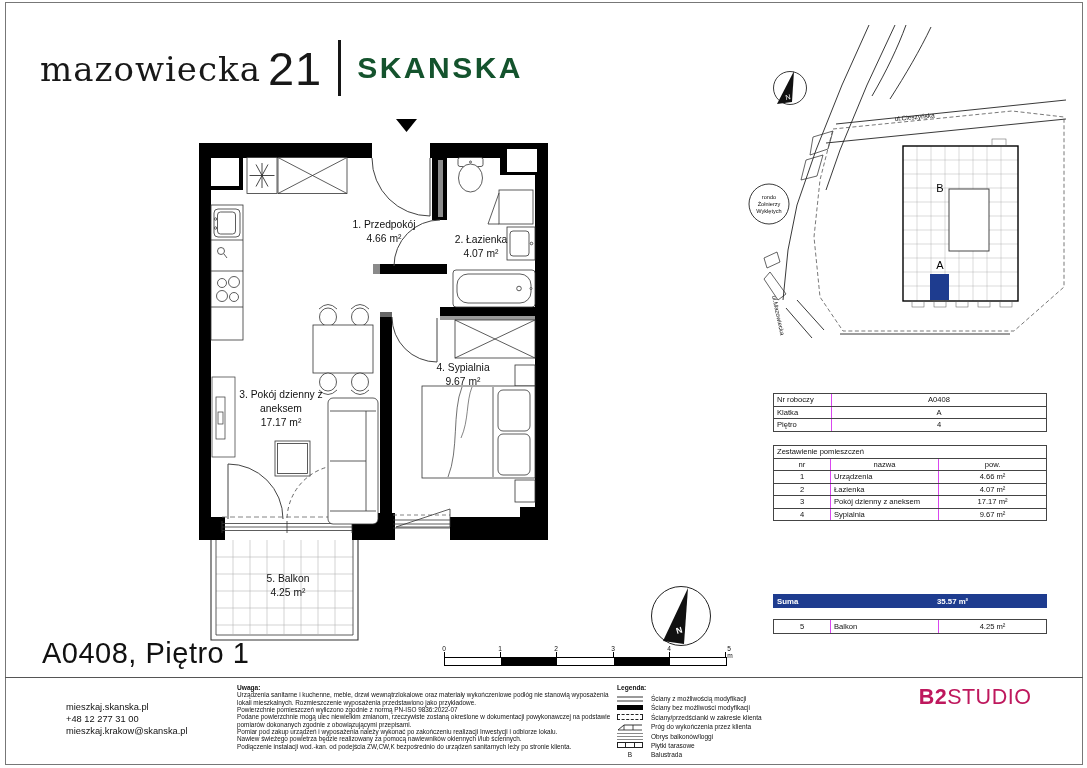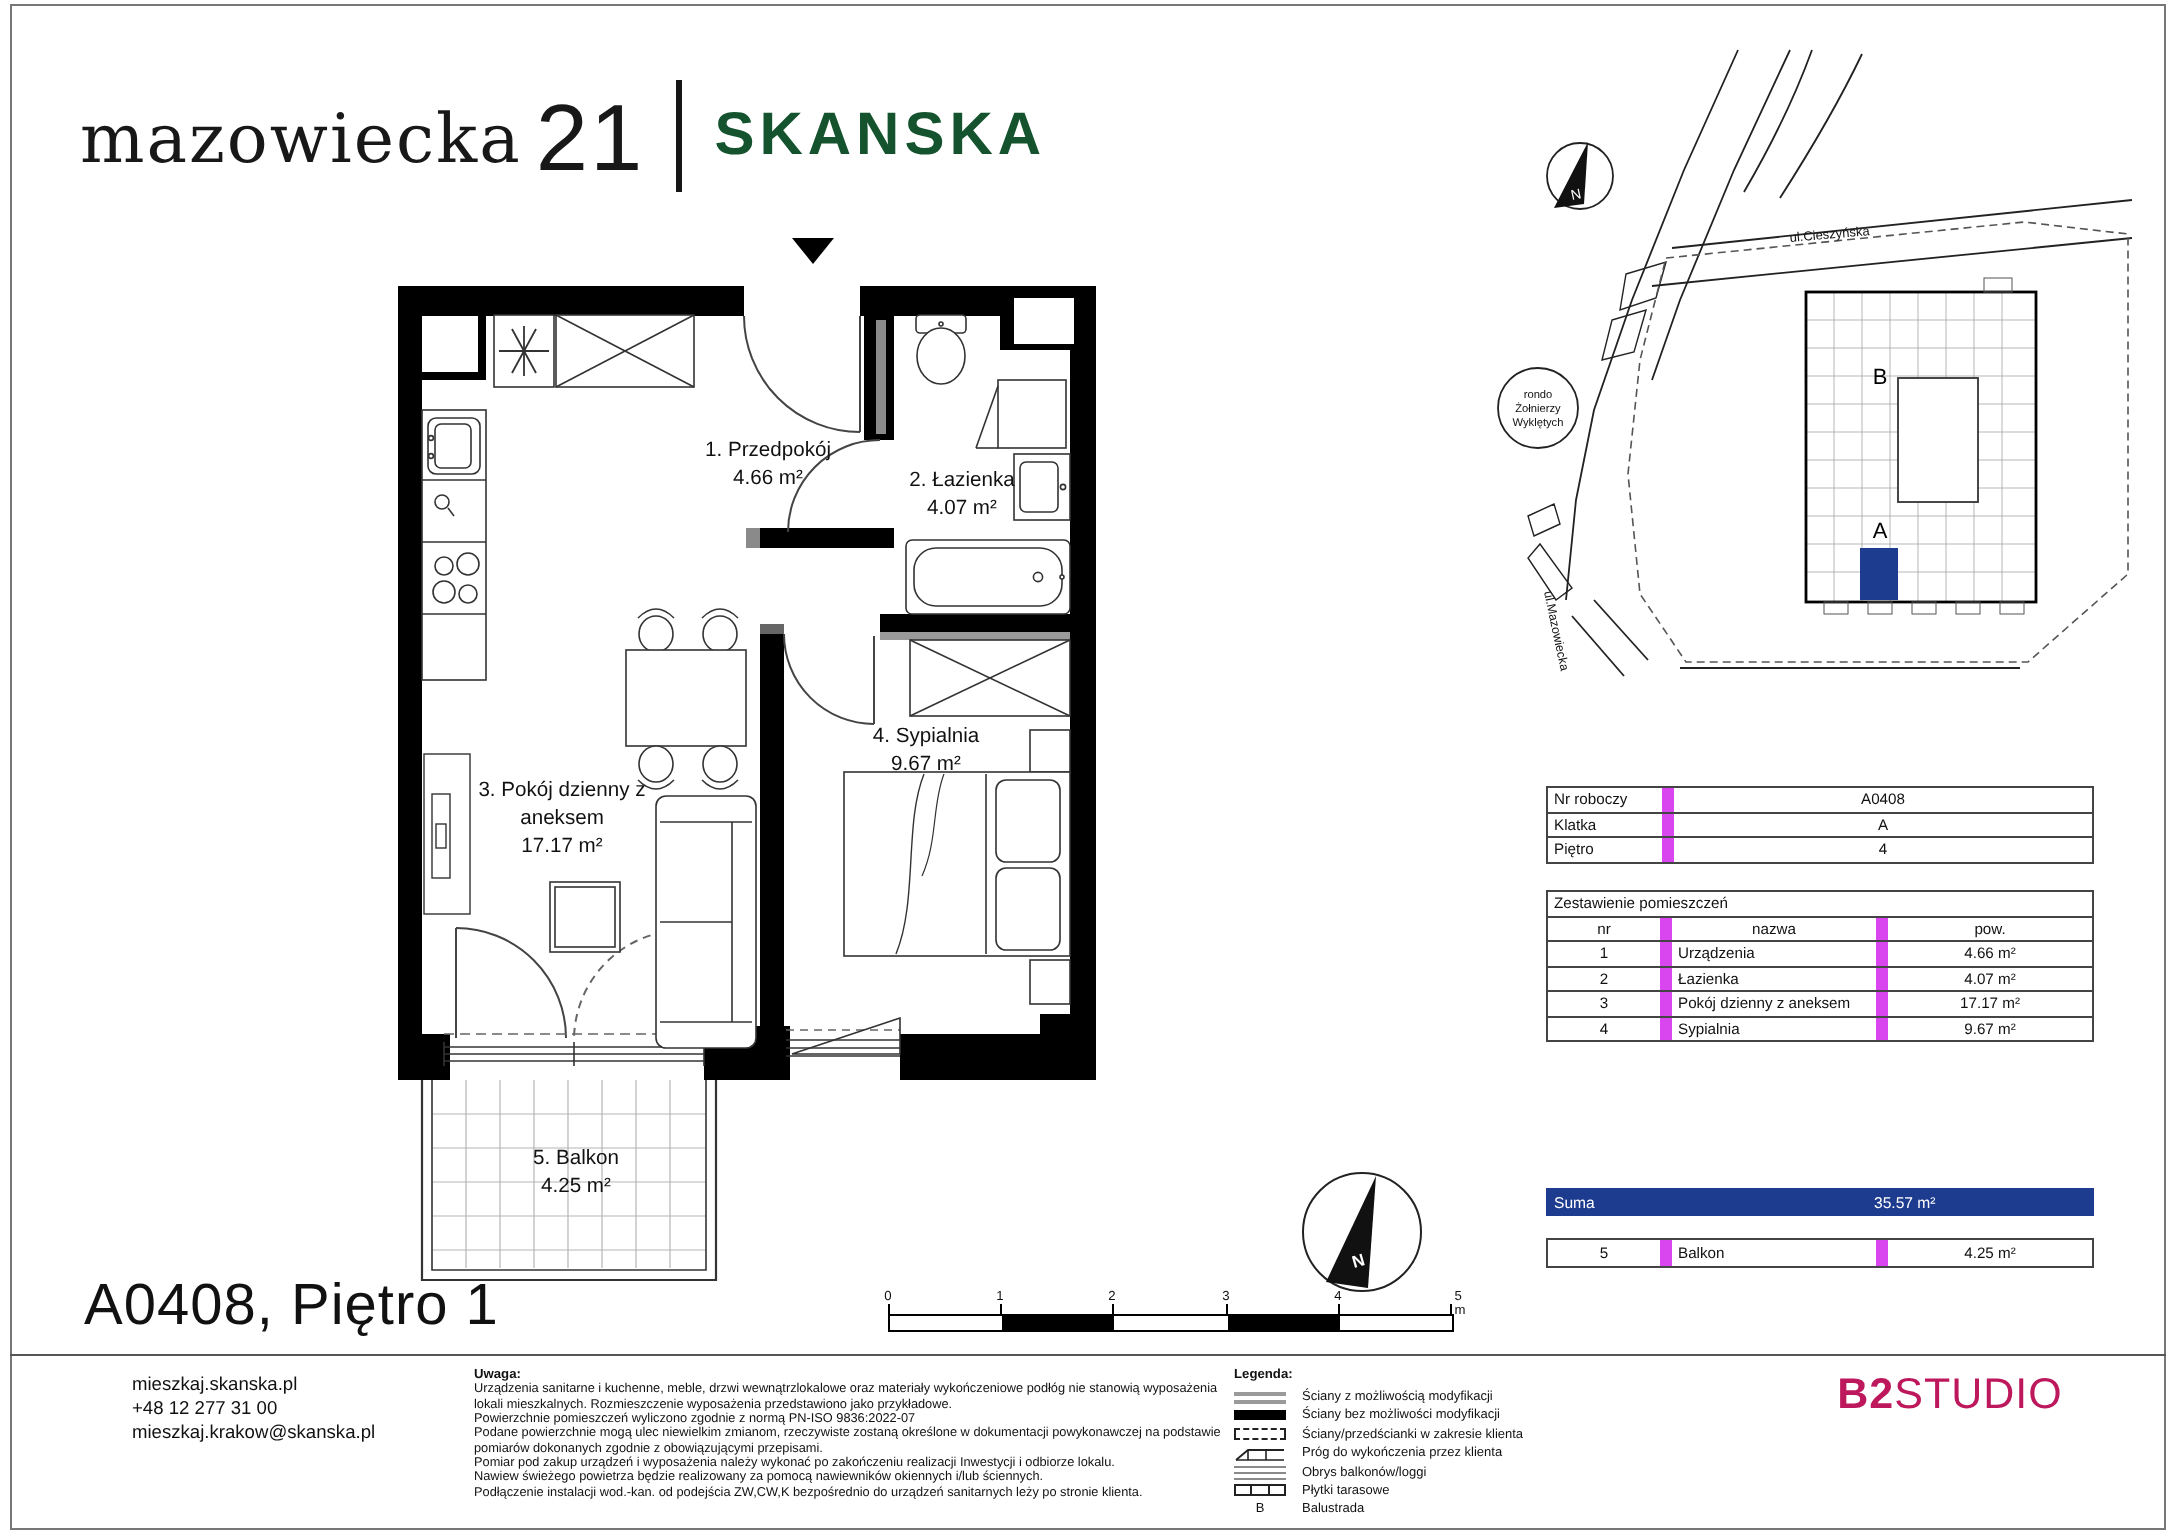--- a/index.html
+++ b/index.html
@@ -10,50 +10,50 @@
   
   .logo-row{position:absolute;left:40px;top:40px;display:flex;align-items:center;gap:16px}
   .logo-mz{font-family:"DejaVu Serif",serif;font-size:34px;letter-spacing:1px;color:#181818;line-height:1}
   .logo-num{font-family:Liberation Sans, sans-serif;font-size:47px;margin-left:7px;vertical-align:-4px}
   .logo-sep{width:3px;height:56px;background:#161616}
   .logo-skanska{font-size:30px;font-weight:bold;color:#14532d;letter-spacing:2.5px}
 
   
   .apt-title{position:absolute;left:42px;top:637px;font-size:29px;letter-spacing:.5px}
   .divider{position:absolute;left:5px;top:677px;width:1078px;height:1px;background:#555}
-  .contact{position:absolute;left:66px;top:687px;font-size:9.3px;line-height:11.8px}
+  .contact{position:absolute;left:66px;top:702px;font-size:9.3px;line-height:11.8px}
   .uwaga{position:absolute;left:237px;top:684px;width:379px;font-size:6.4px;line-height:7.35px}
   .uwaga-title{font-weight:bold;font-size:6.6px}
   .legenda{position:absolute;left:617px;top:684px;width:235px;font-size:6.5px}
   .leg-title{font-weight:bold;font-size:6.6px;margin-bottom:4px}
   .leg-row{display:flex;align-items:center;gap:8px;margin-top:2.4px}
   .leg-sym{flex:0 0 26px;height:6px;position:relative;box-sizing:border-box}
   .sym-gray{border-top:2px solid #9a9a9a;border-bottom:2px solid #9a9a9a;height:6px}
   .sym-black{background:#000;height:5px;margin:1px 0}
   .sym-dashed{border:1px dashed #222;height:6px}
   .sym-hatch{height:7px;background:repeating-linear-gradient(#8a8a8a 0 1px,transparent 1px 3px)}
   .sym-tile{border:1px solid #222;height:6px;
             background:linear-gradient(90deg,transparent 0 7px,#222 7px 8px,transparent 8px 16px,#222 16px 17px,transparent 17px)}
   .sym-b{font-size:6.5px;text-align:center;height:auto}
   .b2{position:absolute;left:905px;top:685px;width:140px;text-align:center;font-size:21.5px;letter-spacing:.5px;color:#be185d}
 
   
   .tbl{position:absolute;left:773px;width:274px;font-size:7.6px;border:1px solid #444;background:#fff;box-sizing:border-box}
   .trow{display:flex;height:11.5px;border-top:1px solid #444;align-items:stretch}
   .trow:first-child{border-top:none}
-  .tc{display:flex;align-items:center;border-left:6px solid #d946ef;box-sizing:border-box;overflow:hidden}
+  .tc{display:flex;align-items:center;border-left:1px solid #d946ef;box-sizing:border-box;overflow:hidden}
   .tc:first-child{border-left:none}
   .c-l{width:57px;padding-left:3px}
   .c-v{flex:1;justify-content:center}
   .c-nr{width:56px;justify-content:center}
   .c-nm{width:108px;padding-left:3px}
   .c-pw{flex:1;justify-content:center}
   .tbl-title{height:11.5px;display:flex;align-items:center;padding-left:3px}
   .suma-bar{position:absolute;left:773px;top:594px;width:274px;height:14px;background:#1e3c8f;color:#fff;
-            font-size:7.8px;font-weight:normal;display:flex;align-items:center}
+            font-size:7.8px;font-weight:bold;display:flex;align-items:center}
   .suma-label{padding-left:4px}
   .suma-value{position:absolute;left:164px;width:110px;}
 
   
   .scalebar{position:absolute;left:444px;top:645px;width:290px;height:21px;font-size:6.6px}
   .sb-num{position:absolute;top:0;transform:translateX(-50%)}
   .sb-bar{position:absolute;left:0;top:12px;width:281px;height:7px;border:1px solid #000;display:flex;box-sizing:content-box}
   .sb-seg{width:56.2px;height:100%}
   .sb-seg.b{background:#000}
   .sb-tick{position:absolute;top:7px;width:1px;height:5px;background:#000}

